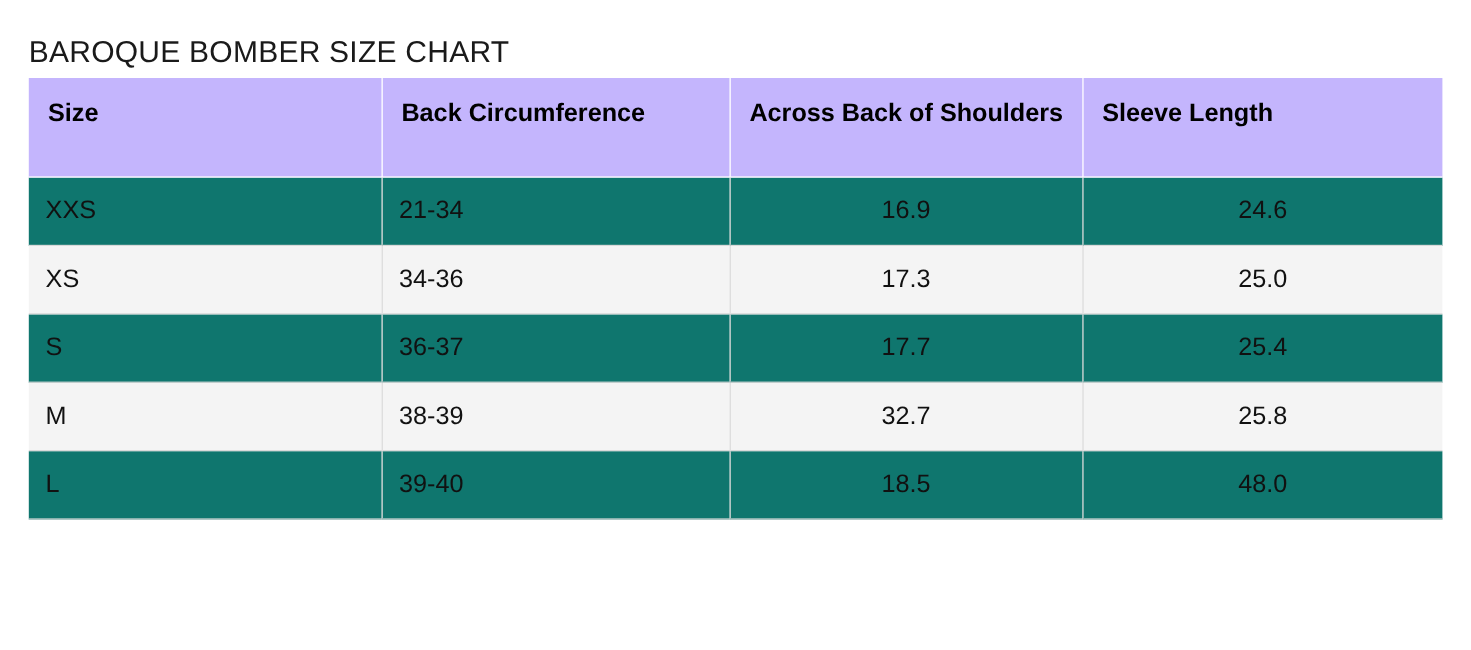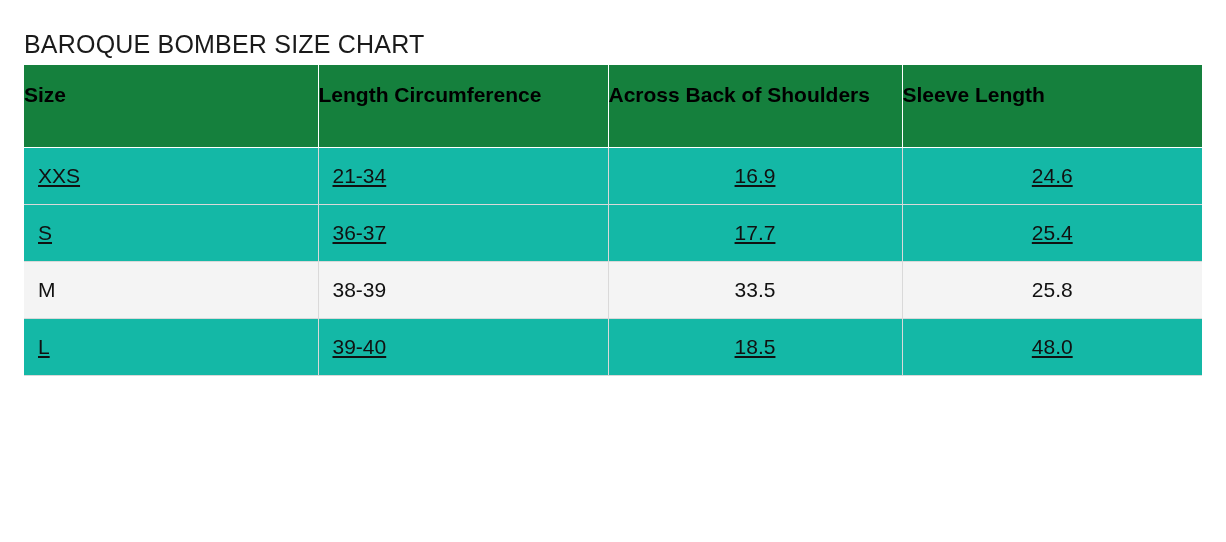--- a/index.html
+++ b/index.html
@@ -41,26 +41,26 @@
     border-collapse: collapse;
     width: 1178px;
     table-layout: fixed;
   }
   table.size-chart col.c0 { width: 294px; }
   table.size-chart col.c1 { width: 290px; }
   table.size-chart col.c2 { width: 294px; }
   table.size-chart col.c3 { width: 300px; }
 
   table.size-chart thead th {
-    background: #15803d;
+    background: #c4b5fd;
     font-size: 21px;
     font-weight: bold;
     text-align: left;
     vertical-align: top;
-    padding: 16px 14px 18px 0;
+    padding: 16px 14px 18px 16px;
     border: 1px solid #ffffff;
     border-top: none;
     line-height: 1.3;
     height: 48px;
     color: #000000;
   }
   table.size-chart thead th:first-child { border-left: none; }
   table.size-chart thead th:last-child { border-right: none; margin-left: 12px; }
 
   table.size-chart tbody td {
@@ -70,22 +70,21 @@
     border-bottom: 1px solid #d9d9d9;
     border-left: 1px solid #d9d9d9;
     vertical-align: middle;
     height: 28px;
     color: #111111;
   }
   table.size-chart tbody td:first-child {
     border-left: none;
   }
   table.size-chart tbody tr.odd td {
-    background: #14b8a6;
-    text-decoration: underline;
+    background: #0f766e;
   }
   table.size-chart tbody tr.even td {
     background: #f4f4f4;
   }
   td.num {
     text-align: center;
   }
   td.txt {
     text-align: left;
   }
@@ -101,42 +100,48 @@
     <table class="size-chart">
       <colgroup>
         <col class="c0">
           <col class="c1">
           <col class="c2">
           <col class="c3">
       </colgroup>
       <thead>
         <tr>
           <th>Size</th>
-          <th>Length Circumference</th>
+          <th>Back Circumference</th>
           <th>Across Back of Shoulders</th>
           <th>Sleeve Length</th>
         </tr>
       </thead>
       <tbody>
         <tr class="odd">
           <td class="txt">XXS</td>
           <td class="txt">21-34</td>
           <td class="num">16.9</td>
           <td class="num">24.6</td>
         </tr>
+        <tr class="even">
+          <td class="txt">XS</td>
+          <td class="txt">34-36</td>
+          <td class="num">17.3</td>
+          <td class="num">25.0</td>
+        </tr>
         <tr class="odd">
           <td class="txt">S</td>
           <td class="txt">36-37</td>
           <td class="num">17.7</td>
           <td class="num">25.4</td>
         </tr>
         <tr class="even">
           <td class="txt">M</td>
           <td class="txt">38-39</td>
-          <td class="num">33.5</td>
+          <td class="num">32.7</td>
           <td class="num">25.8</td>
         </tr>
         <tr class="odd">
           <td class="txt">L</td>
           <td class="txt">39-40</td>
           <td class="num">18.5</td>
           <td class="num">48.0</td>
         </tr>
       </tbody>
     </table>

